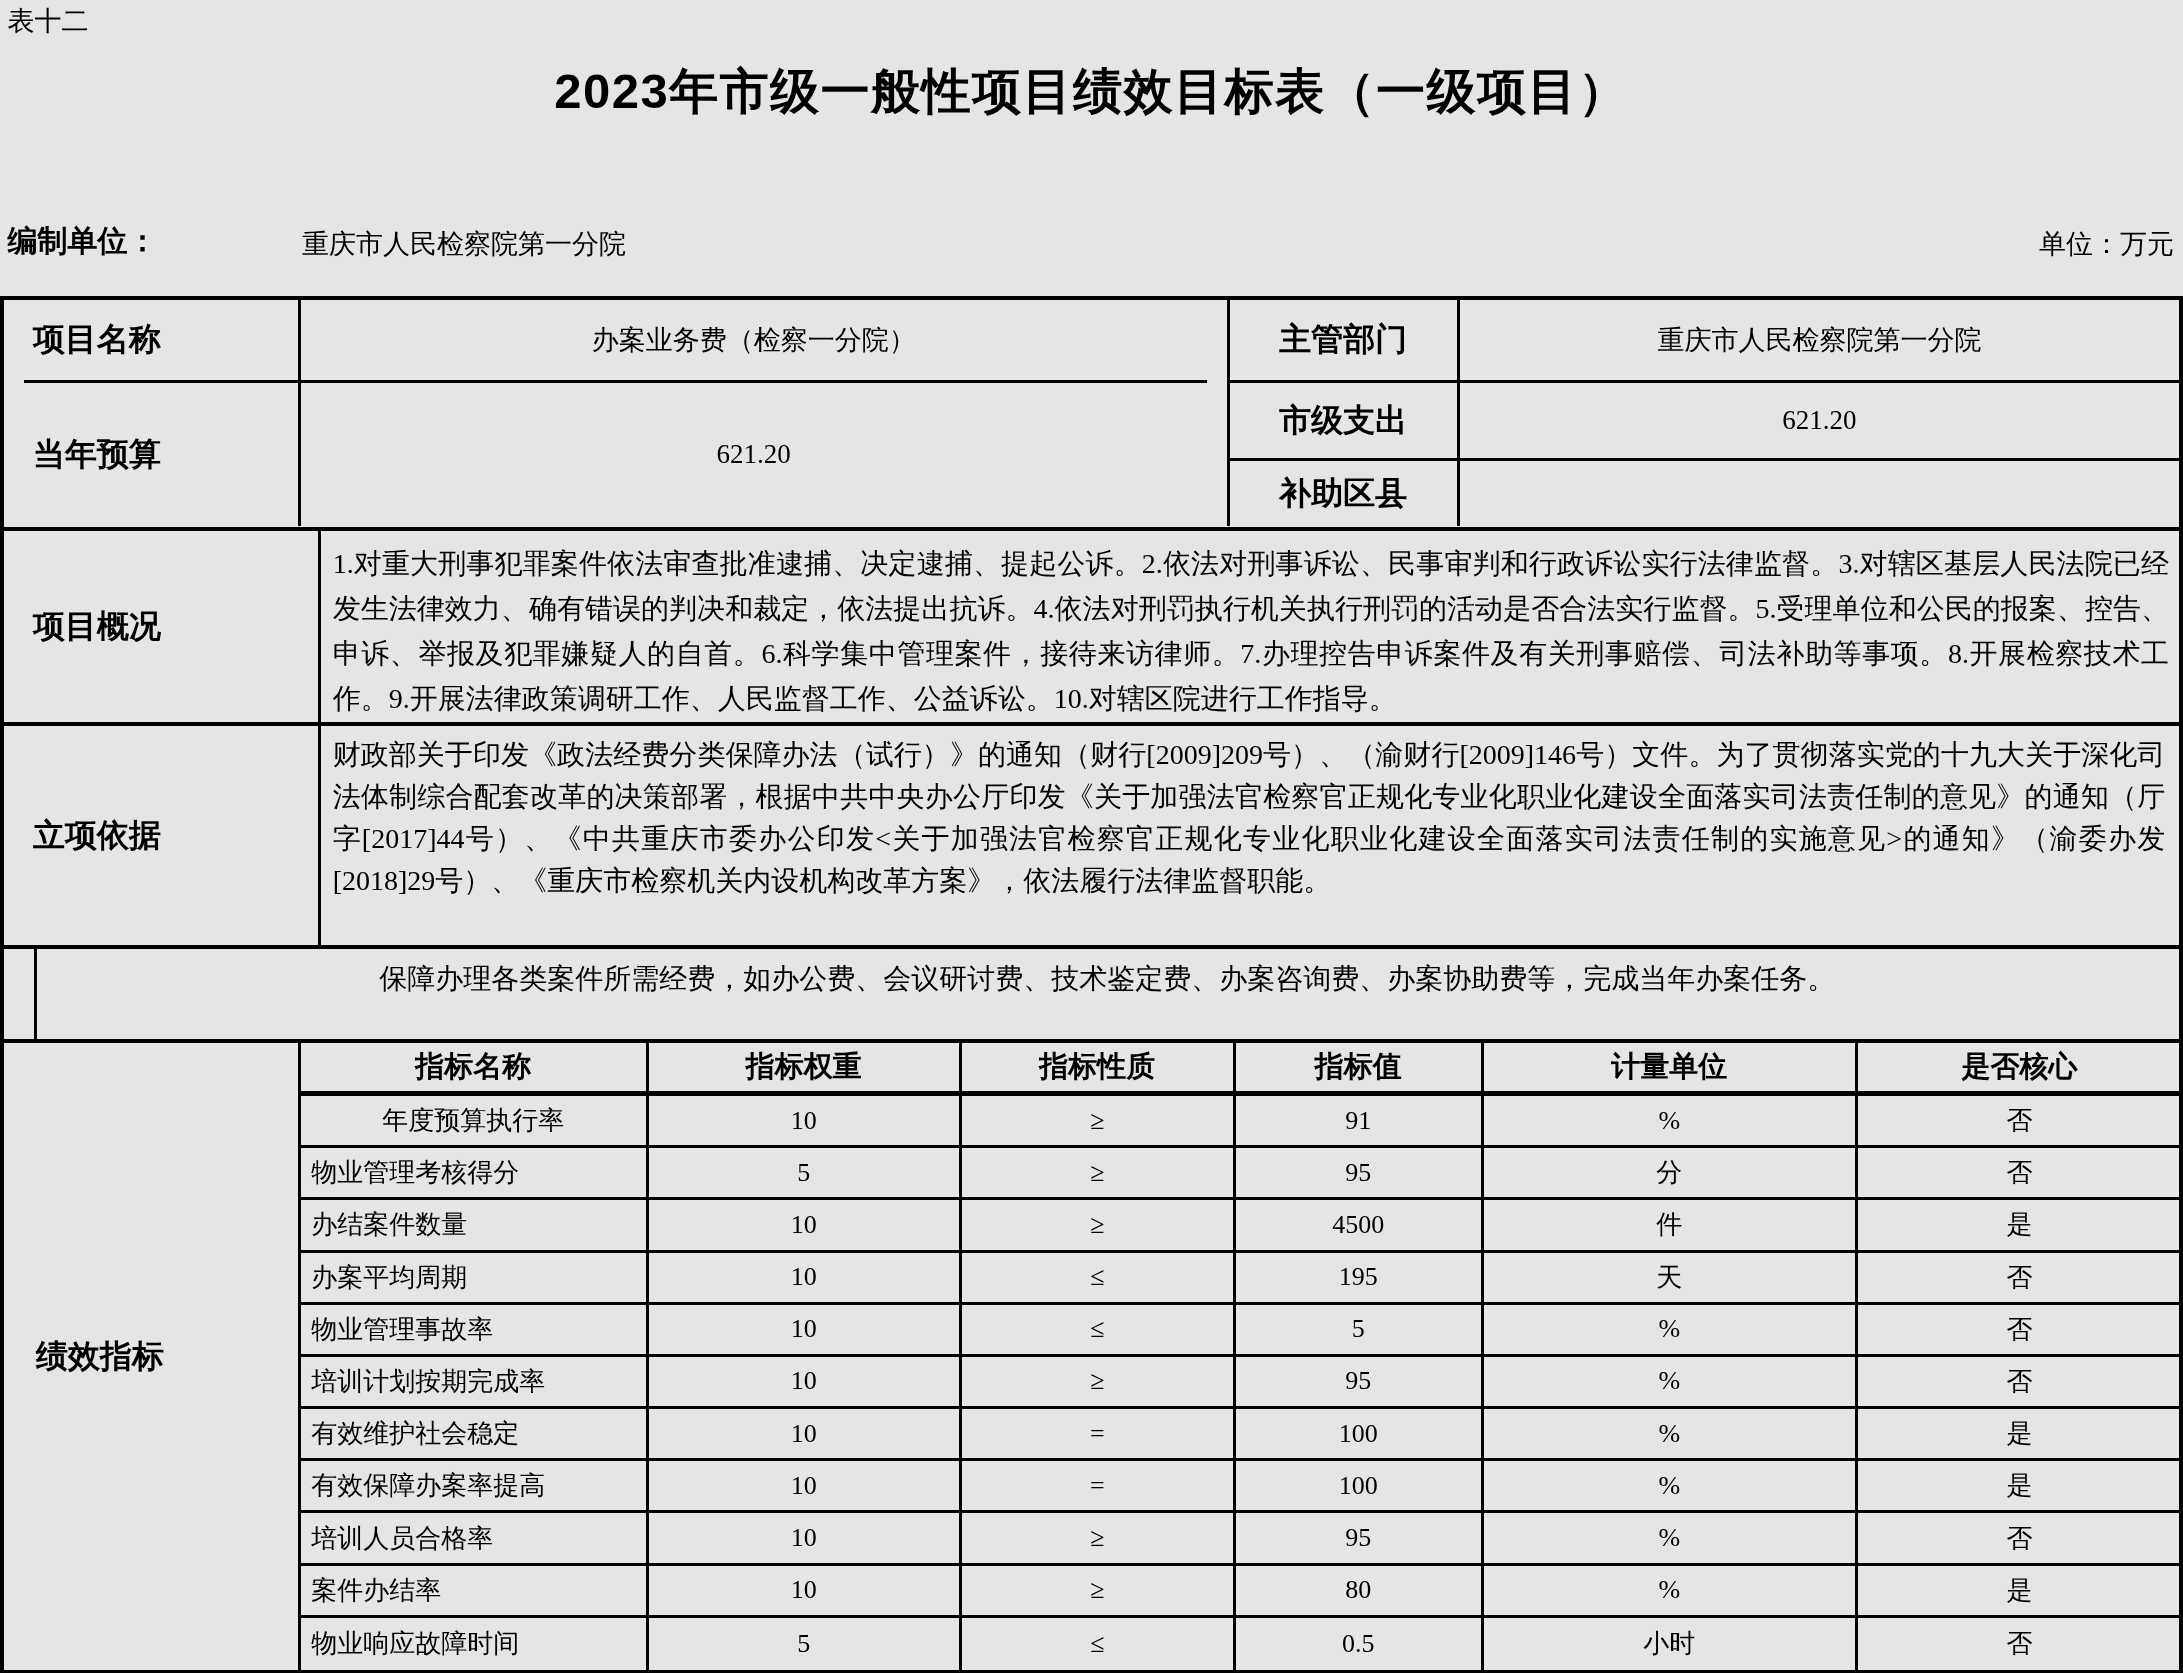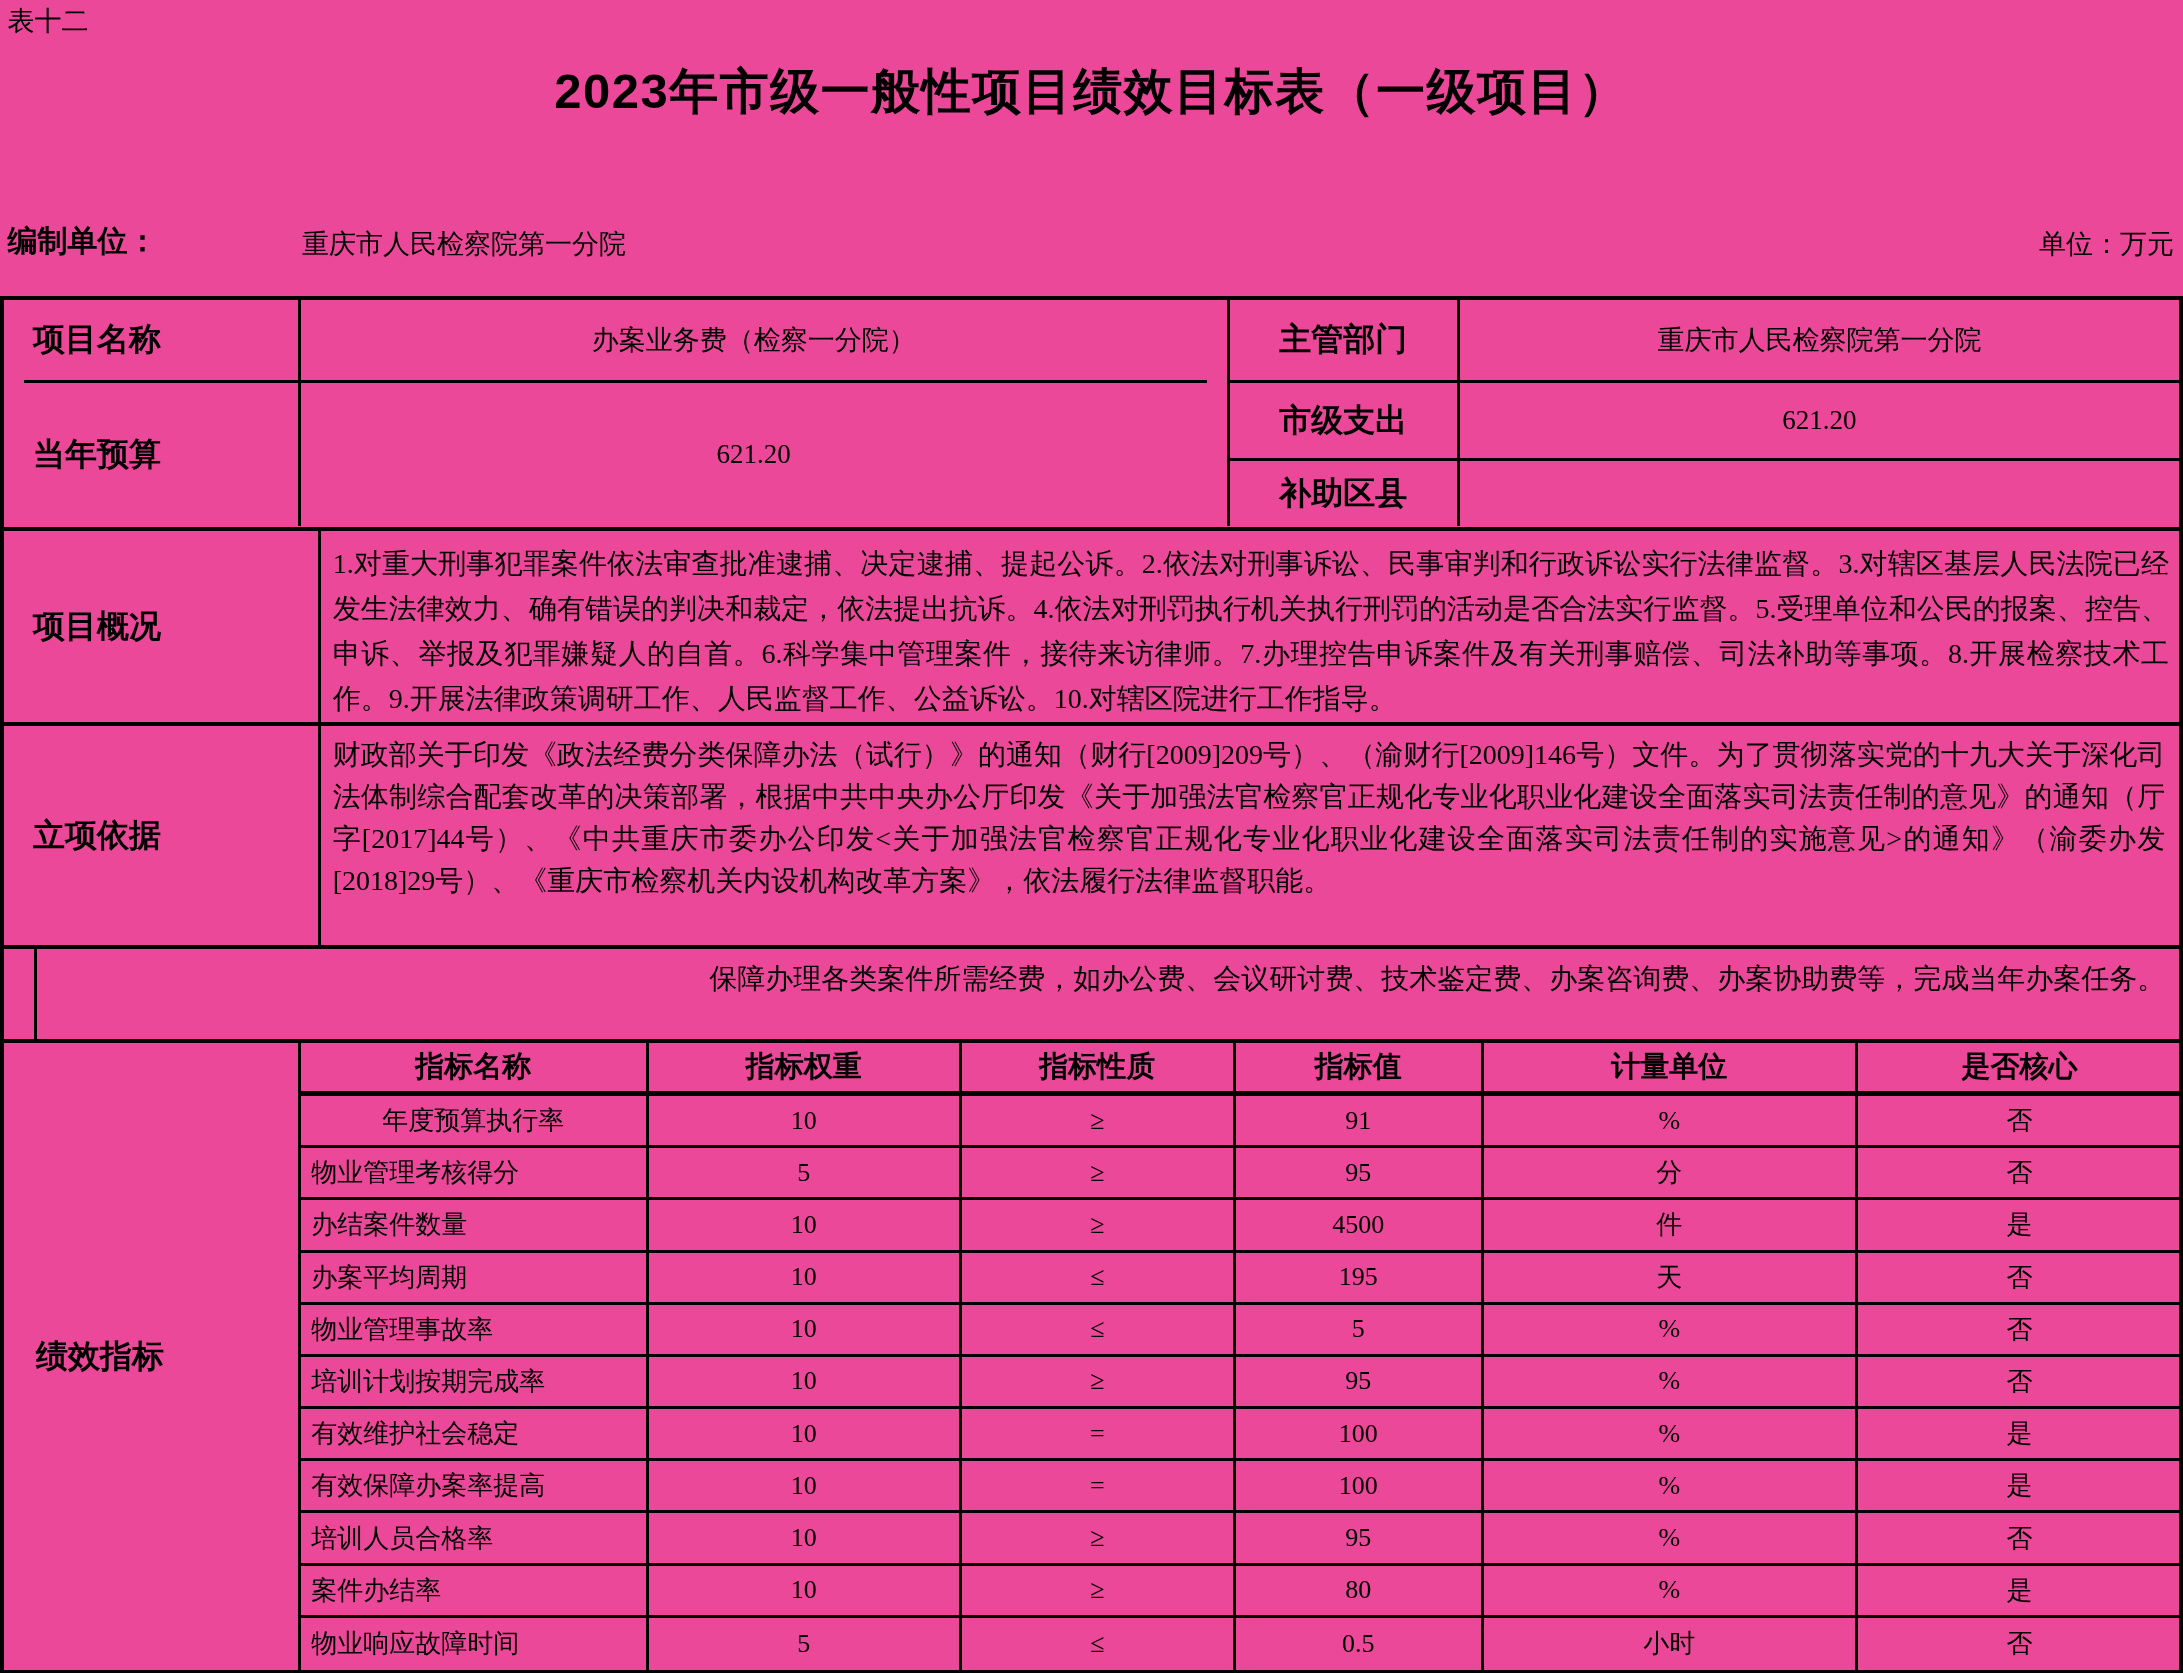--- a/index.html
+++ b/index.html
@@ -1,17 +1,17 @@
 <!DOCTYPE html>
 <html style="font-size:12px"><head>
 <meta charset="utf-8">
 <style>
   html,body{margin:0;padding:0;background:#888;}
   #page{
-    position:relative; width:2183px; height:1674px; background:#ec4899;
+    position:relative; width:2183px; height:1674px; background:#e5e5e5;
     font-family:"Liberation Serif", serif; color:#000; overflow:hidden;
   }
   
   #tag{position:absolute;left:7.6px;top:3px;font-size:27px;}
   #title{position:absolute;left:0;top:59px;width:100%;text-align:center;
     font-family:"Liberation Sans", sans-serif;font-weight:700;font-size:49px;letter-spacing:1.5px;}
   #prep-line{position:absolute;left:0;top:221px;width:100%;height:39px;}
   #prep-label{position:absolute;left:7.6px;top:0;font-size:30px;font-weight:700;}
   #prep-value{position:absolute;left:302px;top:4.6px;font-size:27px;}
   #unit-note{position:absolute;right:9px;top:4.6px;font-size:27px;}
@@ -36,21 +36,21 @@
   
   .secB{display:flex;border-top:4.6px solid #000;}
   .secB .content{box-sizing:border-box;border-left:3px solid #000;flex:1;
     font-size:28px;text-align:justify;display:block;}
   .secB .blab{flex:0 0 13.5%;box-sizing:border-box;}
   #ovw{height:191px;flex:0 0 191px;}
   #ovw .content{padding:10px 10px 0 12px;line-height:45px;}
   #basis{height:219px;flex:0 0 219px;}
   #basis .content{padding:7.6px 13.7px 0 12px;line-height:42px;}
   #goal{height:90px;flex:0 0 90px;}
-  #goal .content{padding:10.6px 13.7px 0 12px;line-height:38px;text-align:right;margin-left:30px;}
+  #goal .content{padding:10.6px 13.7px 0 12px;line-height:38px;text-align:center;margin-left:30px;}
   
   #secC{flex:1;display:grid;border-top:4.6px solid #000;
     grid-template-columns:13.5% 16.0% 14.4% 12.6% 11.4% 17.2% 15.0%;
     grid-template-rows:53px repeat(11, 1fr);}
   #secC .side{grid-area:1/1/13/2;}
   .chead{font-weight:700;font-size:29px;justify-content:center;text-align:center;
     border-left:3px solid #000;border-bottom:5.3px solid #000;box-sizing:border-box;display:flex;align-items:center;font-family:Liberation Mono, monospace;}
   .c-cell{box-sizing:border-box;display:flex;align-items:center;justify-content:center;
     font-size:26px;border-left:3px solid #000;border-bottom:3px solid #000;overflow:hidden;}
   .c-cell.lastrow{border-bottom:none;}

